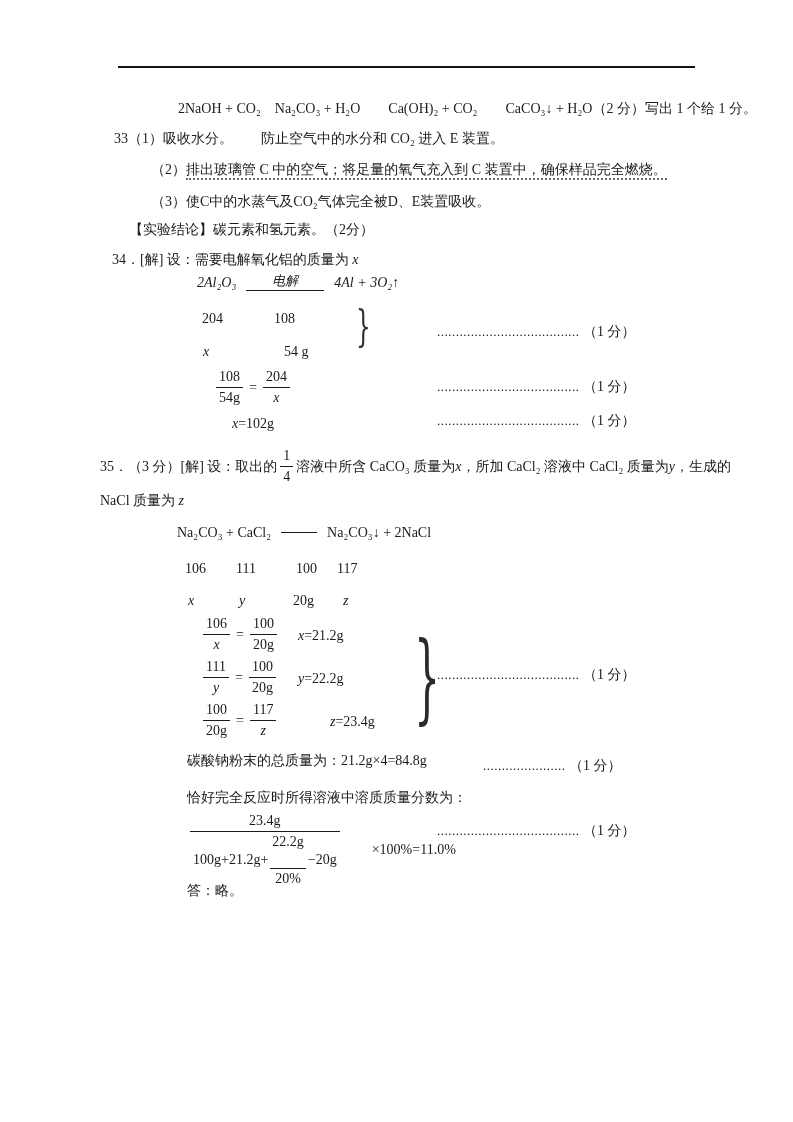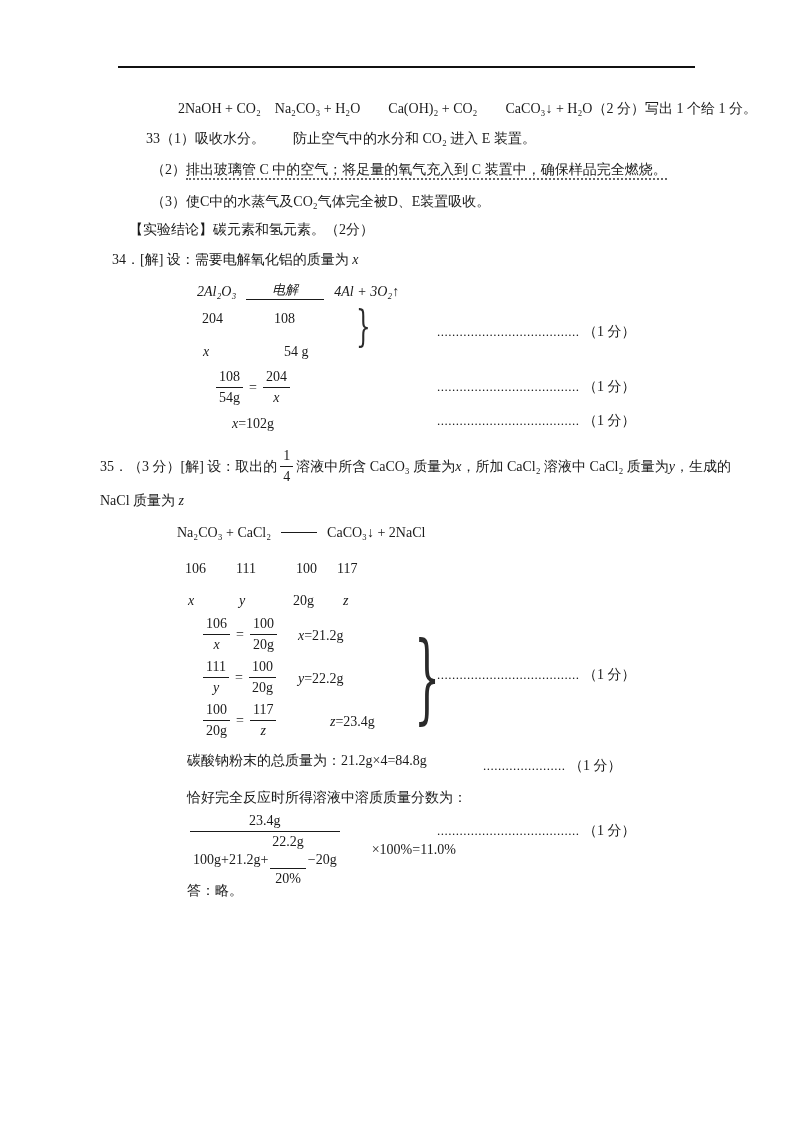--- a/index.html
+++ b/index.html
@@ -10,21 +10,21 @@
   }
   .abs { position:absolute; white-space:nowrap; }
   .header-rule { position:absolute; left:118px; top:66px; width:577px; height:0; border-top:2px solid #111; }
   .emph { border-bottom:2px dotted #666; padding-bottom:1px; }
   .var { font-style:italic; }
   .frac { display:inline-flex; flex-direction:column; vertical-align:middle; }
   .frac .num { display:block; text-align:center; border-bottom:1px solid #1a1a1a; padding:0 3px 1px; }
   .frac .den { display:block; text-align:center; padding:1px 3px 0; }
   .row { display:flex; align-items:center; }
   .gap6 > * { margin-right:6px; }
-  .rxn { display:inline-flex; flex-direction:column; align-items:center; margin:13px 10px; }
+  .rxn { display:inline-flex; flex-direction:column; align-items:center; margin:4px 10px; }
   .rxn-label { font-size:13px; line-height:14px; }
   .rxn-bar { width:78px; border-top:1px solid #1a1a1a; margin-top:2px; }
   .bar-only { display:inline-block; width:36px; border-top:1px solid #1a1a1a; margin:0 10px; position:relative; top:-4px; }
   .brace { position:absolute; color:#2a2a2a; font-family:"DejaVu Serif",serif; font-weight:100; }
   .brace-small { font-size:42px; line-height:42px; transform:scaleX(0.55); transform-origin:center; }
   .brace-big { font-size:98px; line-height:98px; transform:scaleX(0.42); transform-origin:center; }
   .score { color:#1a1a1a; }
   .score .dots { font-size:13px; letter-spacing:0.5px; }
   .inner-frac { display:inline-flex; flex-direction:column; vertical-align:middle; margin:0 2px; }
   .inner-frac .num { display:block; text-align:center; border-bottom:1px solid #1a1a1a; padding:0 2px 17px; }
@@ -33,21 +33,21 @@
 </style>
 </head>
 <body>
 
 <div class="page">
 
   <div class="header-rule"></div>
 
   <div class="abs" style="left:178px; top:100px;">2NaOH + CO₂　Na₂CO₃ + H₂O　　Ca(OH)₂ + CO₂　　CaCO₃↓ + H₂O（2 分）写出 1 个给 1 分。</div>
 
-  <div class="abs" style="left:114px; top:130px;margin-left:32px;">33（1）吸收水分。　　防止空气中的水分和 CO₂ 进入 E 装置。</div>
+  <div class="abs" style="left:114px; top:130px;">33（1）吸收水分。　　防止空气中的水分和 CO₂ 进入 E 装置。</div>
 
   <div class="abs" style="left:151px; top:161px;"><span>（2）</span><span class="emph">排出玻璃管 C 中的空气；将足量的氧气充入到 C 装置中，确保样品完全燃烧。</span></div>
 
   <div class="abs" style="left:151px; top:193px;">（3）使C中的水蒸气及CO₂气体完全被D、E装置吸收。</div>
 
   <div class="abs" style="left:129px; top:221px;">【实验结论】碳元素和氢元素。（2分）</div>
 
   <div class="abs" style="left:112px; top:251px;"><span>34．[解] 设：需要电解氧化铝的质量为 </span><span class="var">x</span></div>
 
   <div class="abs row" style="left:197px; top:270px;font-style:italic;">
@@ -94,21 +94,21 @@
       </span>
     <span>溶液中所含 CaCO₃ 质量为 </span>
     <span class="var">x</span>
     <span>，所加 CaCl₂ 溶液中 CaCl₂ 质量为 </span>
     <span class="var">y</span>
     <span>，生成的</span>
   </div>
 
   <div class="abs" style="left:100px; top:492px;"><span>NaCl 质量为 </span><span class="var">z</span></div>
 
-  <div class="abs" style="left:177px; top:524px;"><span>Na₂CO₃ + CaCl₂</span><span class="bar-only"></span><span>CaCO₃↓ + 2NaCl</span></div>
+  <div class="abs" style="left:177px; top:524px;"><span>Na₂CO₃ + CaCl₂</span><span class="bar-only"></span><span>Na₂CO₃↓ + 2NaCl</span></div>
 
   <div class="abs" style="left:185px; top:560px;">106</div>
   <div class="abs" style="left:236px; top:560px;">111</div>
   <div class="abs" style="left:296px; top:560px;">100</div>
   <div class="abs" style="left:337px; top:560px;">117</div>
 
   <div class="abs var" style="left:188px; top:592px;">x</div>
   <div class="abs var" style="left:239px; top:592px;">y</div>
   <div class="abs" style="left:293px; top:592px;">20g</div>
   <div class="abs var" style="left:343px; top:592px;">z</div>

